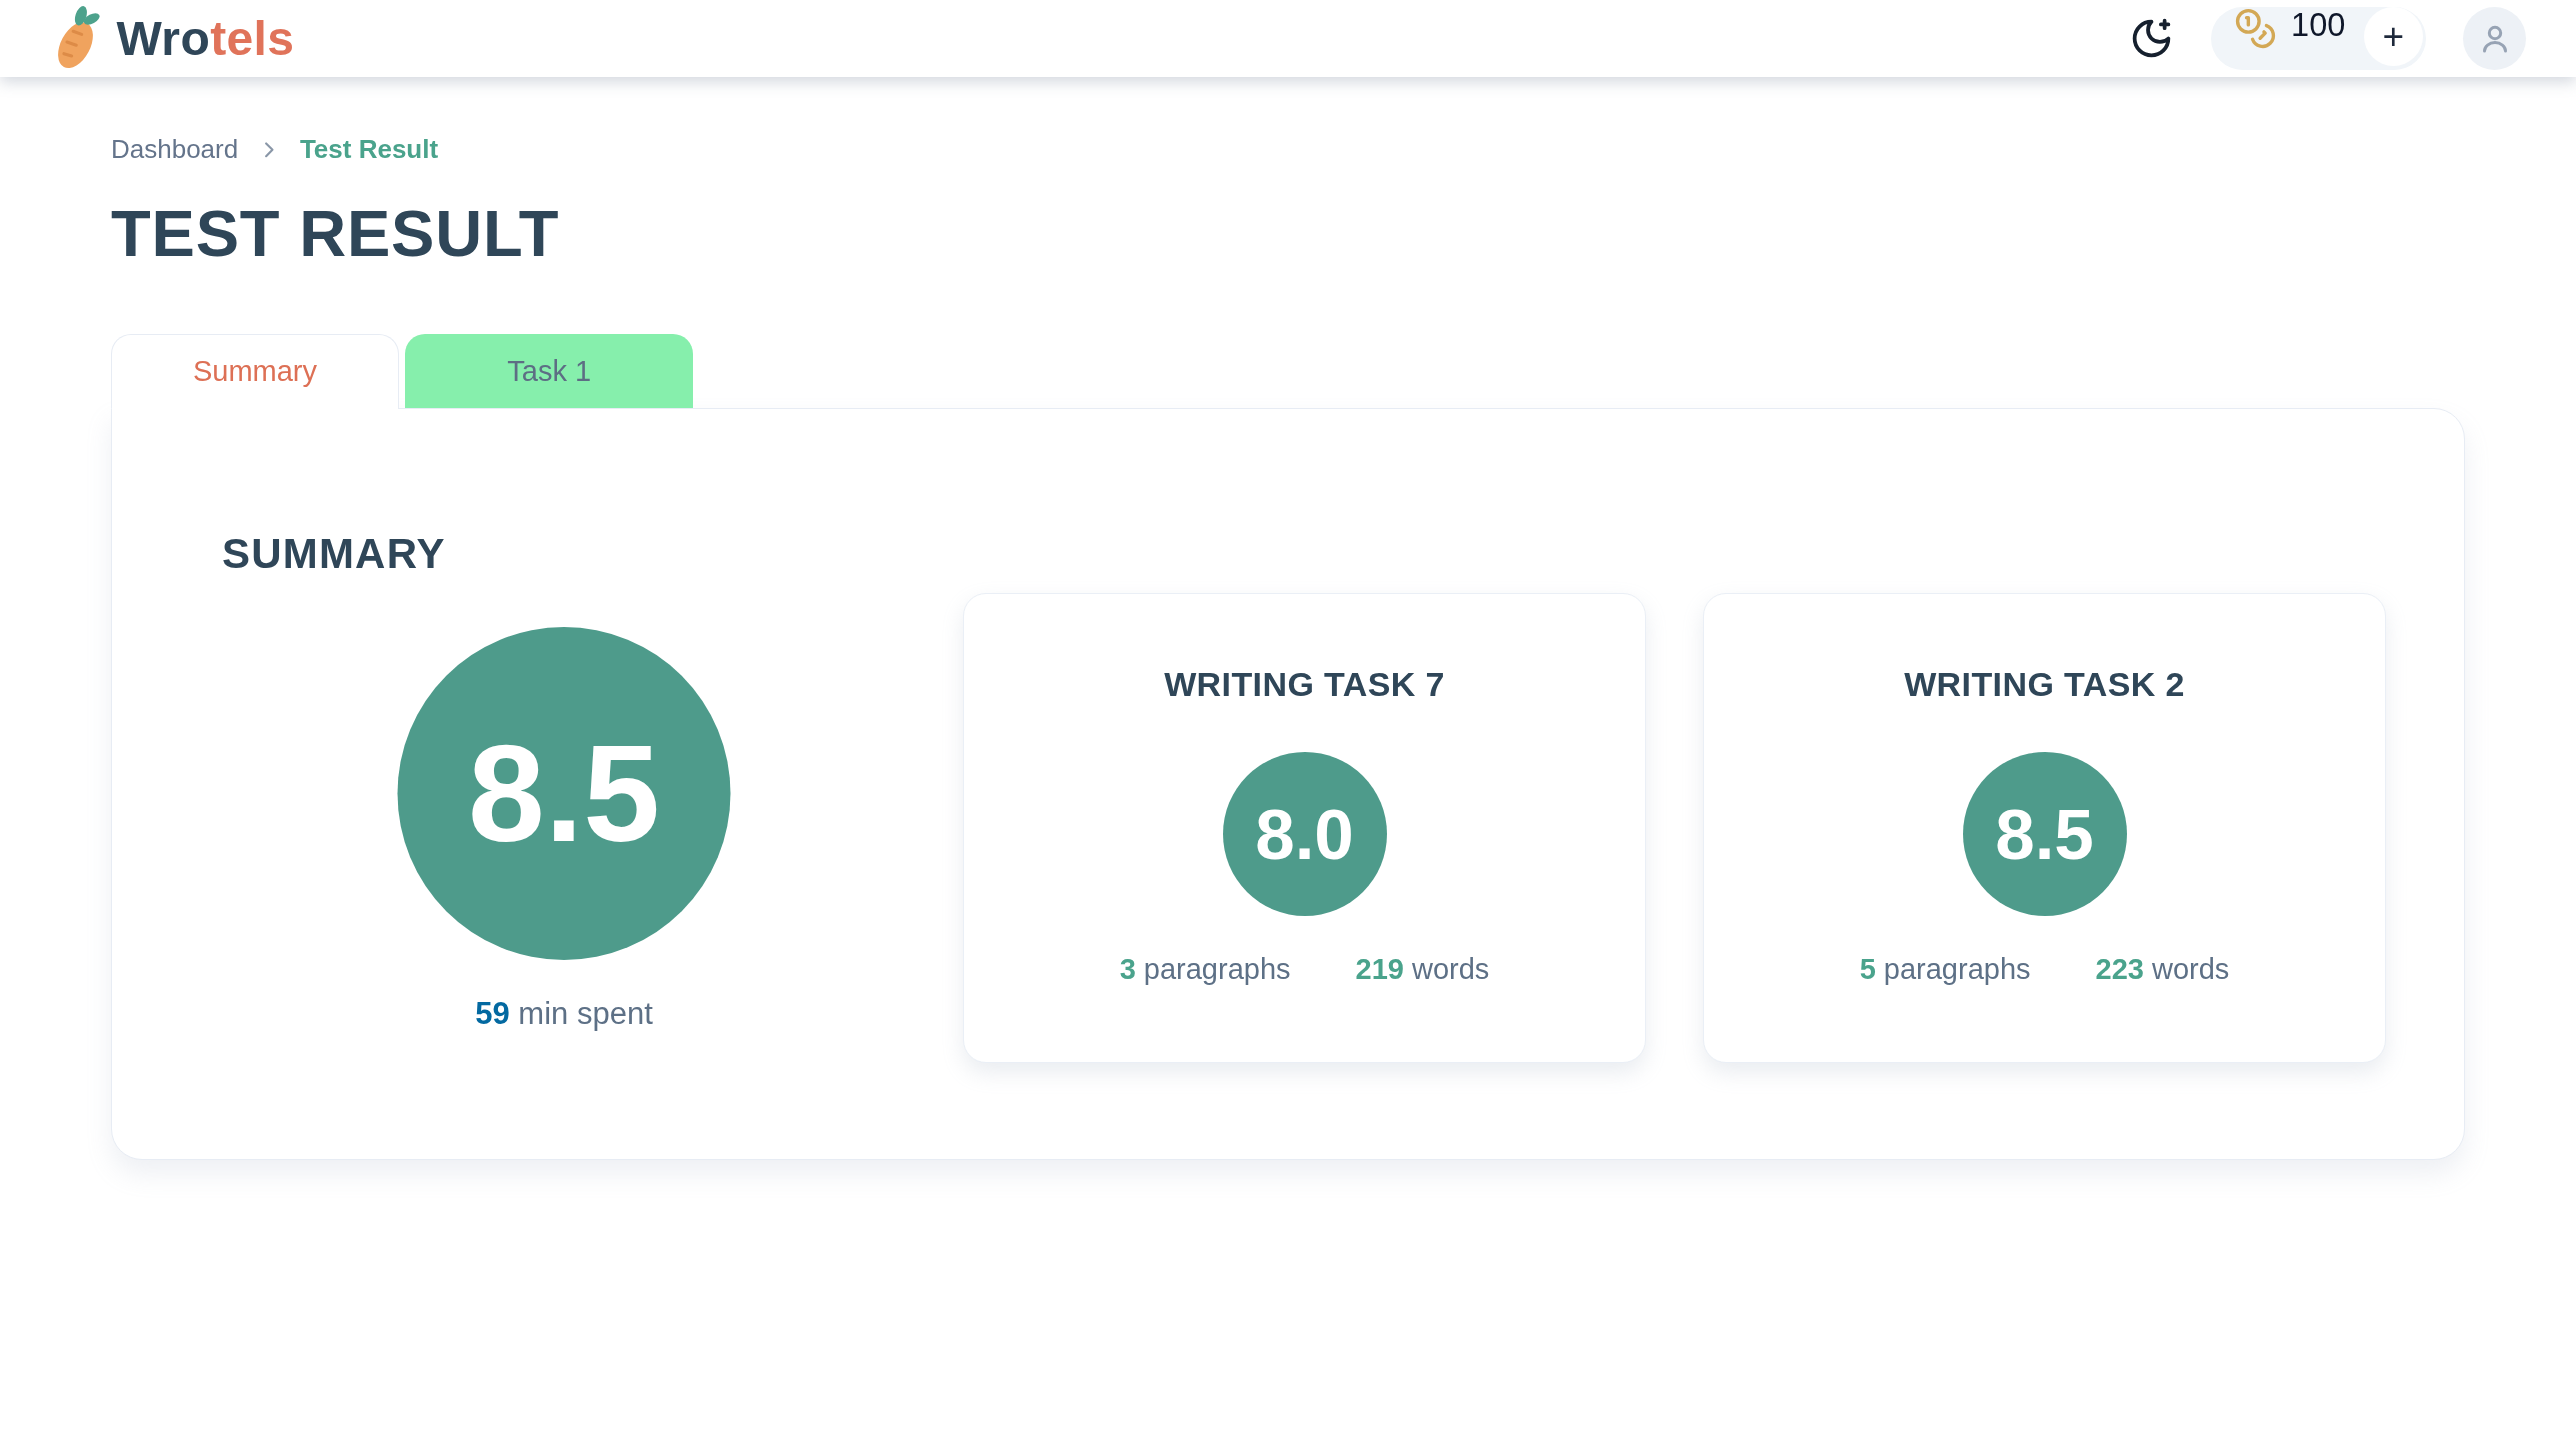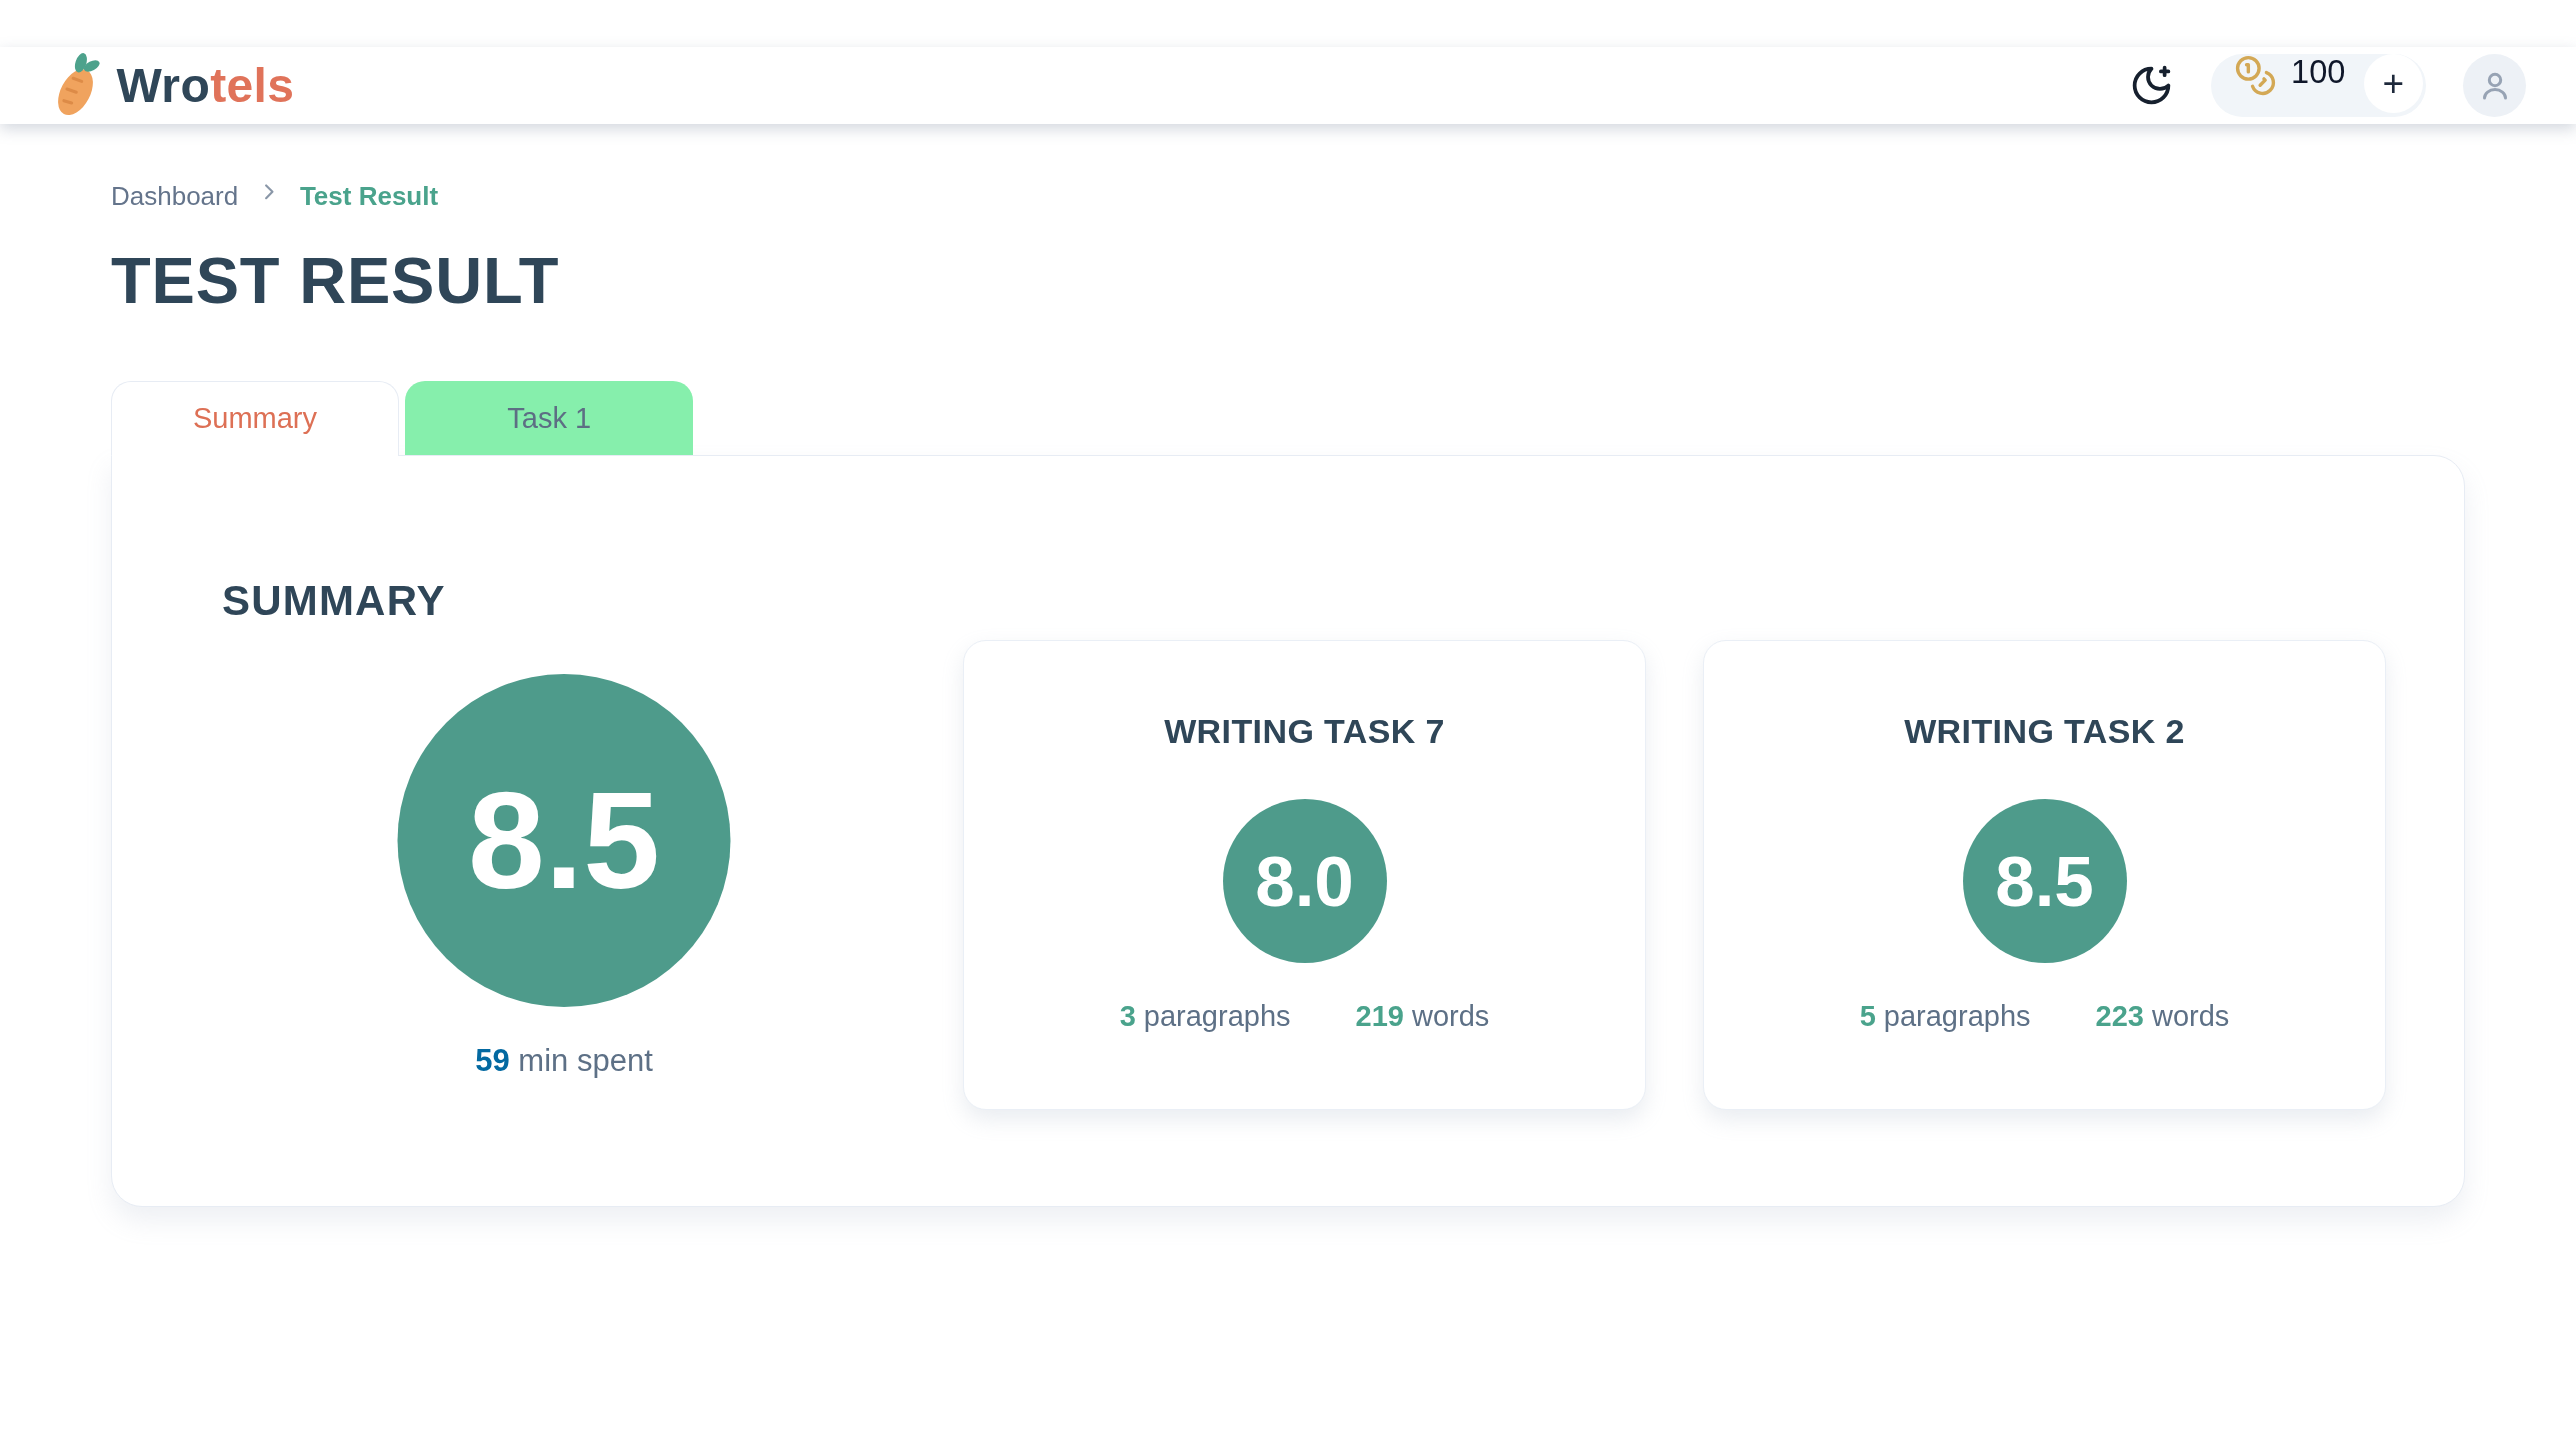--- a/index.html
+++ b/index.html
@@ -2,38 +2,38 @@
 <html style="font-size:12.4px"><head>
 <meta charset="utf-8">
 <style>
   * { margin:0; padding:0; box-sizing:border-box; }
   html,body { width:2576px; height:1449px; overflow:hidden; background:#ffffff;
               font-family:"Liberation Sans", sans-serif; color:#2f4658; }
 
   
   .topbar { height:77px; background:#fff; display:flex; align-items:center;
             justify-content:space-between; padding:0 50px; position:relative; z-index:10;
-            box-shadow:0 4.6px 14px rgba(100,116,139,.28);margin-top:47px; }
+            box-shadow:0 4.6px 14px rgba(100,116,139,.28); }
   .brand { display:flex; align-items:center; gap:15.5px; cursor:pointer; }
   .brand-text { font-size:48px; font-weight:800; letter-spacing:0.4px; color:#2f4658; }
   .brand-text .accent { color:#e0735a; }
   .topbar-right { display:flex; align-items:center; gap:37px; }
   .icon-btn { background:none; border:none; cursor:pointer; display:flex; align-items:center; }
   .credits-pill { height:63px; background:#f1f5f9; border-radius:32px; display:flex;
                   gap:14px; padding:0 3.1px 0 23px; cursor:pointer; }
   .credits-amount { font-size:32.5px; color:#0f172a; padding-right:4.6px; }
   .add-credits { width:59px; height:59px; border-radius:50%; background:#ffffff; border:none;
                  font-size:37px; font-weight:500; color:#1e293b; cursor:pointer;
                  display:flex; align-items:center; justify-content:center; line-height:1; }
   .avatar { width:63px; height:63px; border-radius:50%; background:#edf1f6; border:none;
             display:flex; align-items:center; justify-content:center; cursor:pointer; }
 
   
   main { padding:0 111px; }
-  .breadcrumb { margin-top:57px; display:flex; gap:20px; font-size:26px; }
+  .breadcrumb { margin-top:57px; display:flex; align-items:center; gap:20px; font-size:26px; }
   .breadcrumb a { text-decoration:none; cursor:pointer; }
   .crumb-prev { color:#64748b; }
   .crumb-current { color:#4aa38c; font-weight:700; }
   .page-title { margin-top:31px; font-size:65px; font-weight:800; letter-spacing:0.8px; color:#2f4658; }
   .page-subtitle { margin-top:15.5px; font-size:28px; color:#5d7086; }
 
   
   .tabs { margin-top:63px; display:flex; gap:6.2px; position:relative; z-index:3; }
   .tab { width:288px; height:74px; border-top-left-radius:20px; border-top-right-radius:20px;
          display:flex; align-items:center; justify-content:center; font-size:29px;

